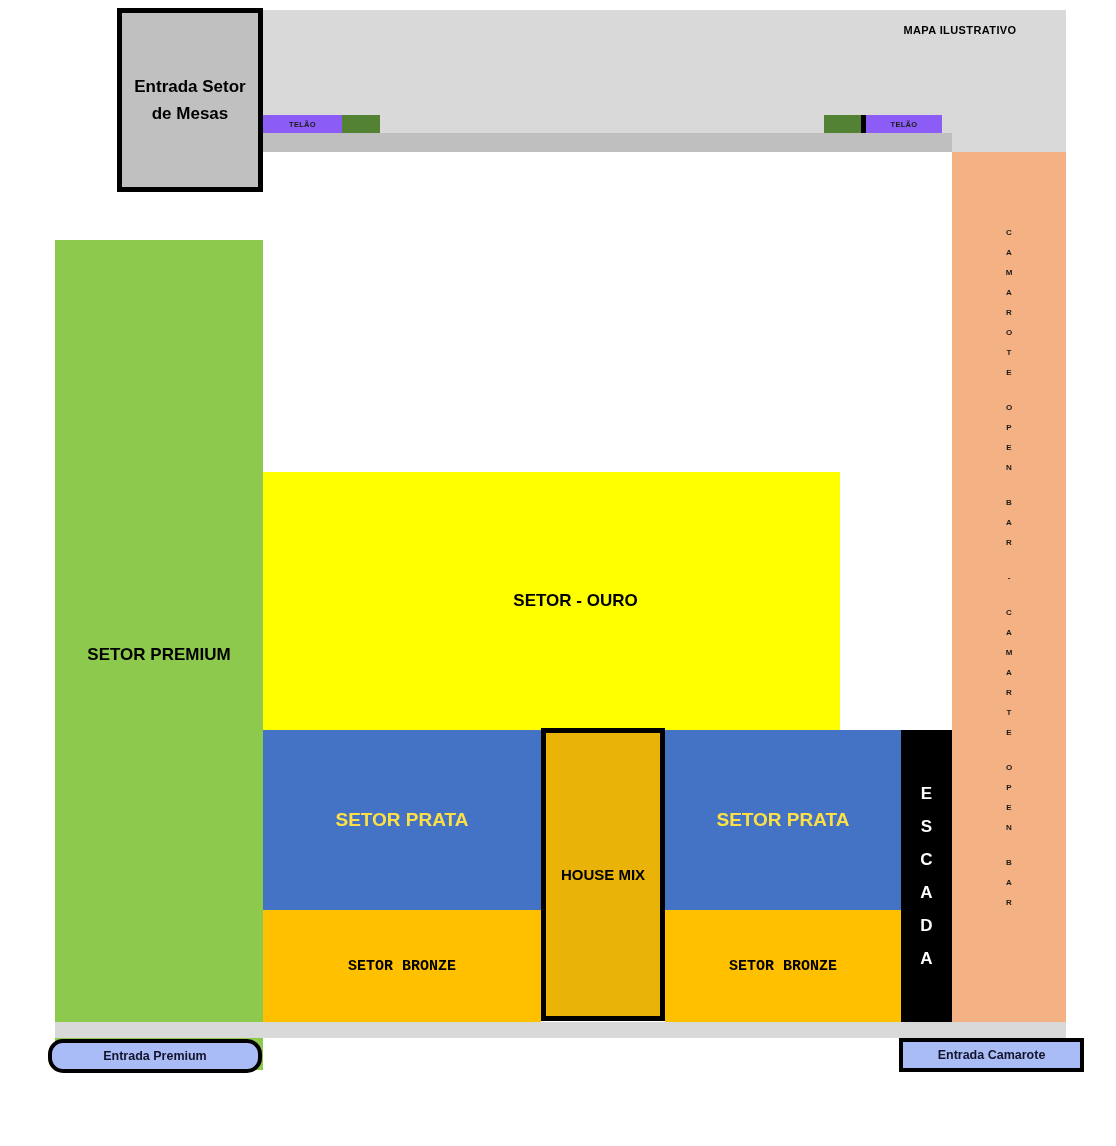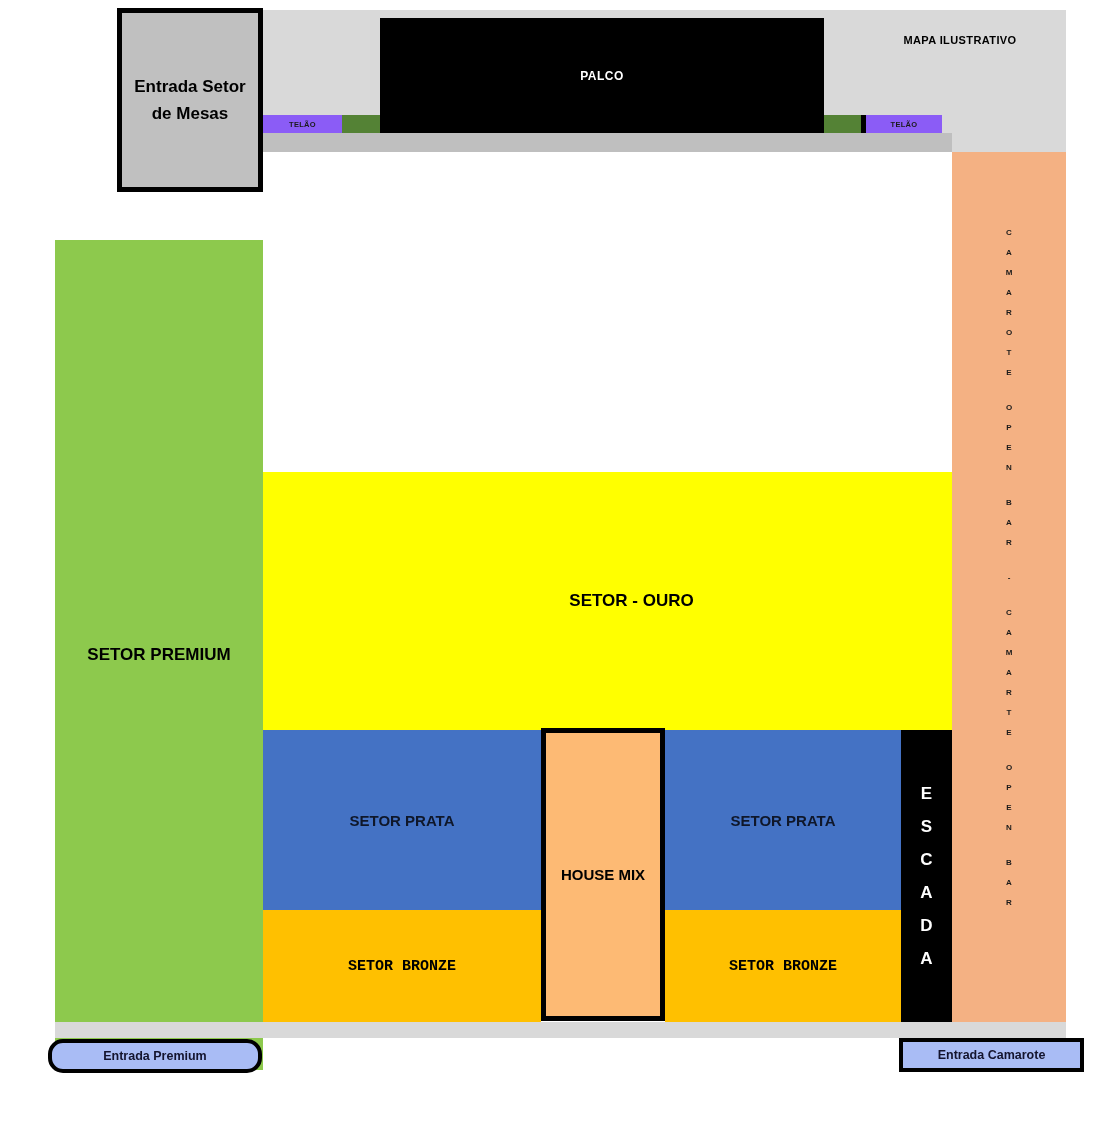--- a/index.html
+++ b/index.html
@@ -9,43 +9,43 @@
     background:#ffffff;
     font-family:"Liberation Sans", sans-serif;
     font-weight:bold;
     overflow:hidden;
   }
   .abs{position:absolute;box-sizing:border-box;}
   .center{display:flex;align-items:center;justify-content:center;text-align:center;}
 
   
   .top-gray{left:263px;top:10px;width:803px;height:142px;background:#d9d9d9;}
-  .mapa-note{left:880px;top:32px;width:160px;height:16px;color:#000;font-size:11px;letter-spacing:.4px;justify-content:center;}
+  .mapa-note{left:880px;top:22px;width:160px;height:16px;color:#000;font-size:11px;letter-spacing:.4px;justify-content:center;}
   .palco{left:380px;top:18px;width:444px;height:115px;background:#000;color:#fff;font-size:12px;letter-spacing:.5px;}
   .telao{background:#8b5cf6;color:#1a1a1a;font-size:7.5px;letter-spacing:.3px;}
   .telao-left{left:263px;top:115px;width:79px;height:18px;}
   .telao-right{left:866px;top:115px;width:76px;height:18px;}
   .greenbox{background:#548235;}
   .green-left{left:342px;top:115px;width:38px;height:18px;}
   .green-right{left:824px;top:115px;width:37px;height:18px;}
   .black-bar{left:861px;top:115px;width:5px;height:18px;background:#000;}
   .mid-gray-strip{left:263px;top:133px;width:689px;height:19px;background:#bfbfbf;}
 
   
   .sector{color:#000;}
   .diamante{left:263px;top:152px;width:689px;height:320px;background:#a4b7f3;font-size:17px;}
-  .ouro{left:263px;top:472px;width:689px;height:258px;background:#ffff00;font-size:17px;padding-left:48px;}
-  .prata{background:#4472c4;color:#0f172a;font-size:15px;}
+  .ouro{left:263px;top:472px;width:577px;height:258px;background:#ffff00;font-size:17px;padding-left:48px;}
+  .prata{background:#4472c4;color:#fde047;font-size:19px;}
   .prata-left{left:263px;top:730px;width:278px;height:180px;}
   .prata-right{left:665px;top:730px;width:236px;height:180px;}
   .bronze{background:#ffc000;font-size:15px;font-family:Liberation Mono, monospace;}
   .bronze-left{left:263px;top:910px;width:278px;height:112px;}
   .bronze-right{left:665px;top:910px;width:236px;height:112px;}
   .premium-col{left:55px;top:192px;width:208px;height:830px;background:#8dc94d;font-size:17px;margin-top:48px;}
-  .housemix{left:541px;top:728px;width:124px;height:293px;background:#fdba74;border:5px solid #000;font-size:15px;}
+  .housemix{left:541px;top:728px;width:124px;height:293px;background:#eab308;border:5px solid #000;font-size:15px;}
 
   
   .escada{left:901px;top:730px;width:51px;height:292px;background:#000;color:#fff;
     display:flex;flex-direction:column;align-items:center;justify-content:center;gap:13px;
     font-size:17px;}
 
   
   .camarote-col{left:952px;top:152px;width:114px;height:870px;background:#f4b183;color:#1a1a1a;
     display:flex;flex-direction:column;align-items:center;justify-content:center;gap:26px;
     padding-bottom:40px;font-size:8px;}
@@ -66,23 +66,20 @@
 
   <div class="abs top-gray"></div>
 
   <div class="abs center mapa-note">MAPA ILUSTRATIVO</div>
 
   <div class="abs center telao telao-left">
     <span>TELÃO</span>
   </div>
   <div class="abs greenbox green-left"></div>
 
-  <div class="abs center palco">
-    <span>PALCO</span>
-  </div>
 
   <div class="abs greenbox green-right"></div>
   <div class="abs black-bar"></div>
   <div class="abs center telao telao-right">
     <span>TELÃO</span>
   </div>
 
   <div class="abs mid-gray-strip"></div>
 
 

